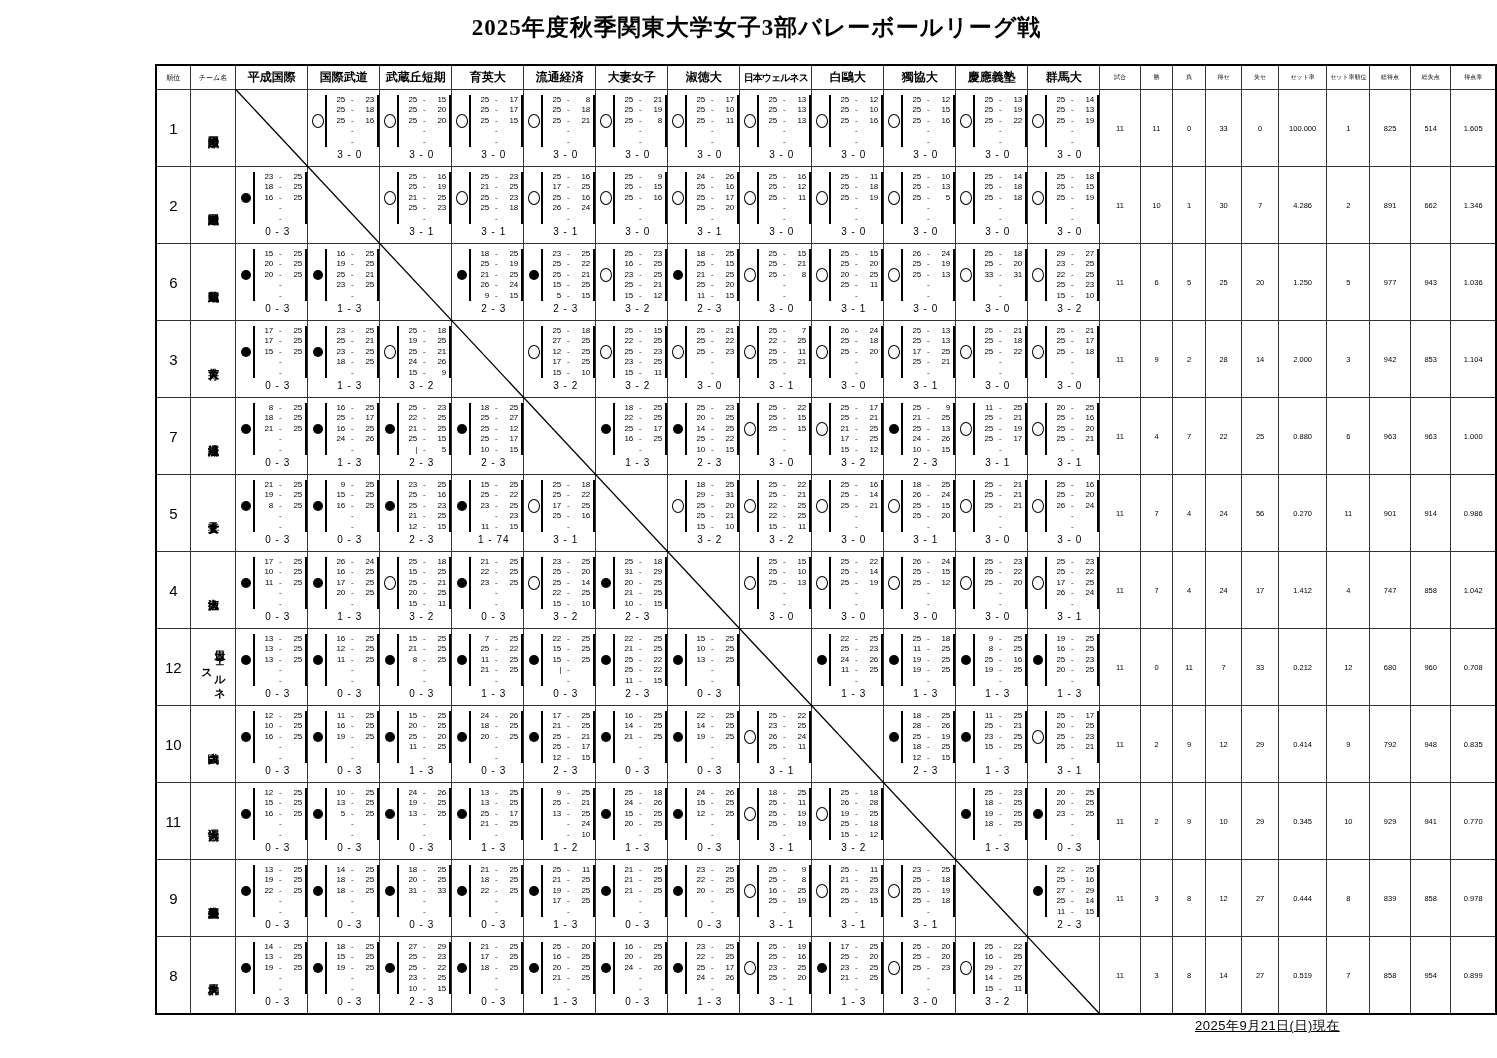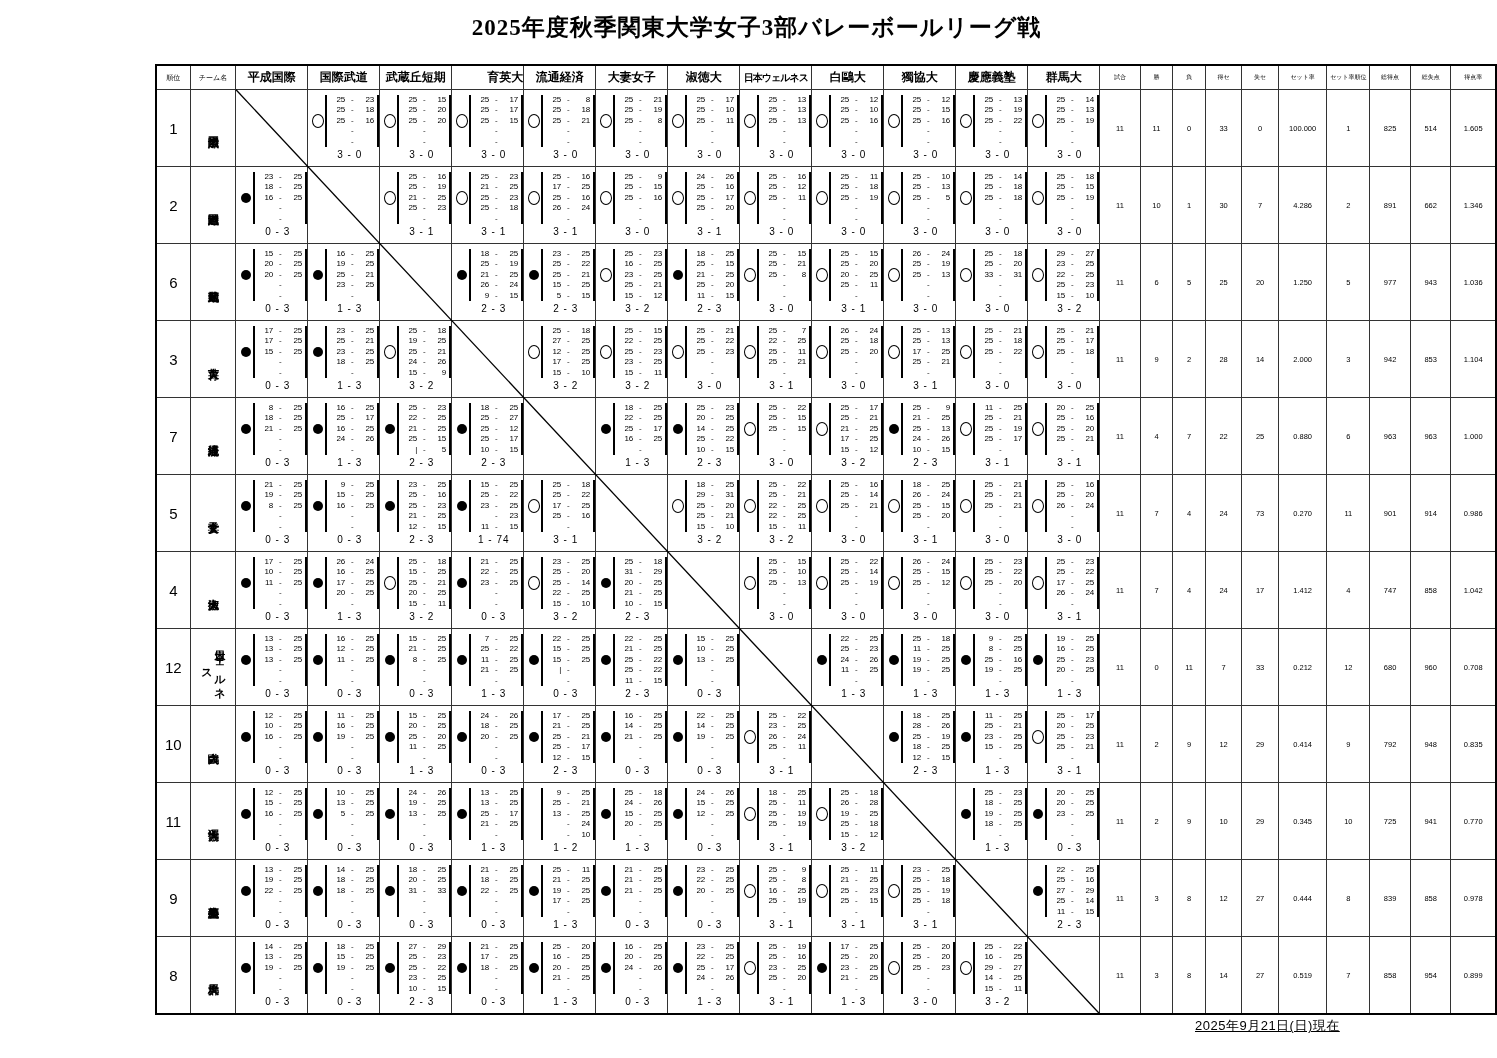--- a/index.html
+++ b/index.html
@@ -45,21 +45,21 @@
 
 <div class="wrap">
   <table>
     <thead>
       <tr id="headrow">
           <th class="corner" style="width: 33px;">順位</th>
           <th class="corner" style="width: 45px;">チーム名</th>
           <th class="team" style="width: 70px;">平成国際</th>
           <th class="team" style="width: 70px;">国際武道</th>
           <th class="team" style="width: 70px;">武蔵丘短期</th>
-          <th class="team" style="width: 70px; text-align: right;">育英大</th>
+          <th class="team" style="width: 70px;">育英大</th>
           <th class="team" style="width: 70px;">流通経済</th>
           <th class="team" style="width: 70px;">大妻女子</th>
           <th class="team" style="width: 70px;">淑徳大</th>
           <th class="team long" style="width: 70px;">日本ウェルネス</th>
           <th class="team" style="width: 70px; text-align: center;">白鷗大</th>
           <th class="team" style="width: 70px;">獨協大</th>
           <th class="team" style="width: 70px;">慶應義塾</th>
           <th class="team" style="width: 70px;">群馬大</th>
           <th class="stat" style="width: 40px;">試合</th>
           <th class="stat" style="width: 32px;">勝</th>
@@ -2472,21 +2472,21 @@
                   <span class="n"></span>
                 </span>
               </span>
             </div>
             <div class="total">3  -  0</div>
           </td>
           <td class="statval">11</td>
           <td class="statval">7</td>
           <td class="statval">4</td>
           <td class="statval">24</td>
-          <td class="statval">73</td>
+          <td class="statval">56</td>
           <td class="statval">0.270</td>
           <td class="statval">11</td>
           <td class="statval">901</td>
           <td class="statval">914</td>
           <td class="statval">0.986</td>
         </tr>
         <tr>
           <td class="rank">4</td>
           <td class="teamname">
             <span class="v">淑徳大</span>
@@ -4081,21 +4081,21 @@
             </div>
             <div class="total">0  -  3</div>
           </td>
           <td class="statval">11</td>
           <td class="statval">2</td>
           <td class="statval">9</td>
           <td class="statval">10</td>
           <td class="statval">29</td>
           <td class="statval">0.345</td>
           <td class="statval">10</td>
-          <td class="statval">725</td>
+          <td class="statval">929</td>
           <td class="statval">941</td>
           <td class="statval">0.770</td>
         </tr>
         <tr>
           <td class="rank">9</td>
           <td class="teamname">
             <span class="v">慶應義塾</span>
           </td>
           <td class="match">
             <div class="cellwrap">

